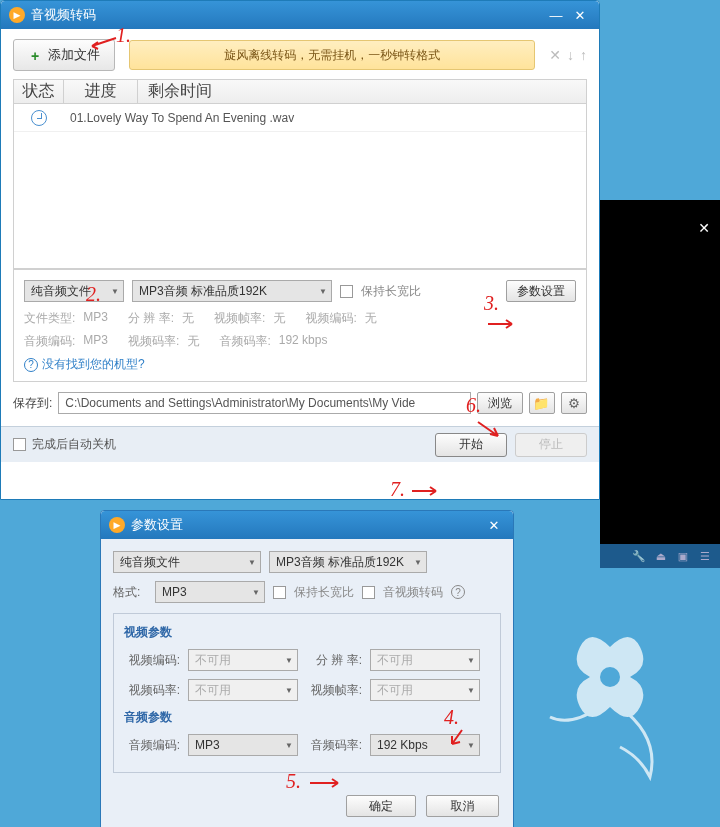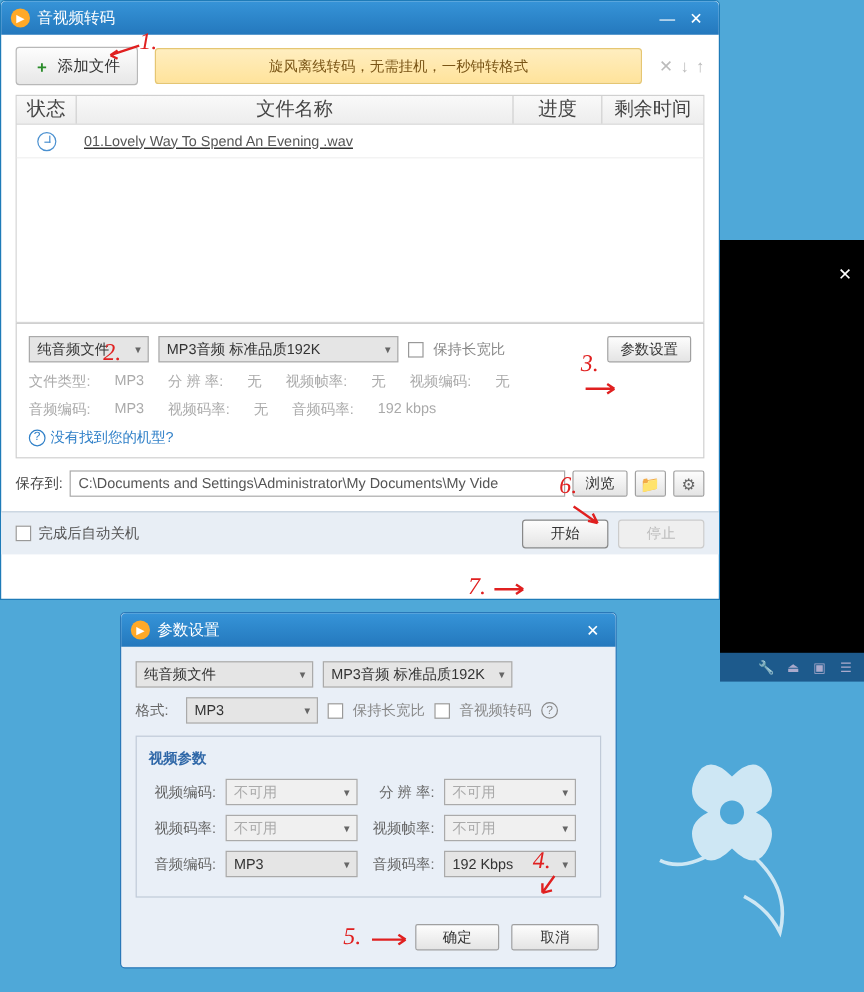--- a/index.html
+++ b/index.html
@@ -24,21 +24,21 @@
     .add-btn { height: 32px; padding: 0 14px; background: linear-gradient(#fdfdfd, #e7e7e7); border: 1px solid #b8b8b8; border-radius: 3px; display: flex; align-items: center; gap: 6px; cursor: pointer; font-size: 13px; color: #333; }
     .add-icon { width: 14px; height: 14px; color: #2a8c2a; font-weight: bold; font-size: 14px; }
     .banner { flex: 1; height: 30px; background: linear-gradient(#ffeec0, #ffe39b); border: 1px solid #e5c672; border-radius: 3px; display: flex; align-items: center; justify-content: center; color: #7a5516; font-size: 12px; }
     .side-icons { display: flex; gap: 6px; color: #bbb; font-size: 14px; }
     
     
     .table { margin: 0 12px; border: 1px solid #d0d0d0; }
     .thead { display: flex; background: linear-gradient(#f9f9f9, #ededed); border-bottom: 1px solid #d0d0d0; height: 24px; }
     .th { border-right: 1px solid #d0d0d0; display: flex; align-items: center; justify-content: center; color: #444; font-size: 16px; }
     .th:last-child { border-right: none; }
-    .tbody { height: 164px; background: #fff; text-decoration: underline; }
+    .tbody { height: 164px; background: #fff; }
     .trow { display: flex; height: 28px; align-items: center; border-bottom: 1px solid #f0f0f0; }
     .td { padding: 0 6px; color: #555; font-size: 12px; display: flex; align-items: center; }
     .status-icon { width: 16px; height: 16px; border: 1.5px solid #4a90d0; border-radius: 50%; margin: 0 auto; position: relative; }
     .status-icon::after { content: ''; position: absolute; width: 4px; height: 5px; border-right: 1.5px solid #4a90d0; border-bottom: 1.5px solid #4a90d0; top: 2px; left: 5px; }
     
     .col-status { width: 50px; }
     .col-name { flex: 1; }
     .col-progress { width: 74px; }
     .col-time { width: 84px; }
     
@@ -46,21 +46,21 @@
     .section-title { margin: 14px 14px 6px; color: #444; font-weight: bold; font-size: 13px; }
     .output-box { margin: 0 12px; border: 1px solid #d0d0d0; padding: 10px 10px 8px; }
     .row { display: flex; align-items: center; gap: 8px; margin-bottom: 8px; }
     .select { height: 22px; border: 1px solid #aaa; background: #e5e5e5; padding: 0 20px 0 6px; position: relative; cursor: pointer; display: flex; align-items: center; font-size: 12px; color: #333; }
     .select::after { content: '▼'; position: absolute; right: 4px; font-size: 8px; color: #666; }
     .checkbox { width: 13px; height: 13px; border: 1px solid #999; background: #fff; cursor: pointer; }
     .label-text { color: #888; font-size: 12px; }
     .small-btn { height: 22px; padding: 0 10px; background: linear-gradient(#fdfdfd, #e4e4e4); border: 1px solid #a0a0a0; border-radius: 2px; cursor: pointer; font-size: 12px; color: #333; display: flex; align-items: center; }
     
     .info-row { display: flex; gap: 20px; color: #aaa; font-size: 12px; margin-bottom: 6px; }
-    .info-item { display: flex; gap: 20px; }
+    .info-item { display: flex; gap: 8px; }
     .help-link { color: #3080c8; font-size: 12px; display: flex; align-items: center; gap: 4px; cursor: pointer; margin-top: 4px; }
     .help-icon { width: 14px; height: 14px; border: 1px solid #3080c8; border-radius: 50%; display: flex; align-items: center; justify-content: center; font-size: 10px; }
     
     .saveto-row { display: flex; align-items: center; gap: 6px; margin: 10px 12px 0; }
     .saveto-label { color: #444; font-size: 12px; }
     .path-input { flex: 1; height: 22px; border: 1px solid #aaa; padding: 0 6px; font-size: 12px; color: #555; }
     .icon-btn { width: 26px; height: 22px; background: linear-gradient(#fdfdfd, #e4e4e4); border: 1px solid #a0a0a0; border-radius: 2px; cursor: pointer; display: flex; align-items: center; justify-content: center; color: #666; }
     
     .bottom-bar { height: 36px; background: #e8eef5; border-top: 1px solid #c4d0dc; display: flex; align-items: center; padding: 0 12px; margin-top: 12px; }
     .bottom-check { display: flex; align-items: center; gap: 6px; color: #555; font-size: 12px; }
@@ -121,21 +121,20 @@
     <div class="side-icons">
       <span>✕</span>
       <span>↓</span>
       <span>↑</span>
     </div>
   </div>
 
   <div class="table">
     <div class="thead">
       <div class="th col-status">状态</div>
-      <div class="th col-name">文件名称</div>
       <div class="th col-progress">进度</div>
       <div class="th col-time">剩余时间</div>
     </div>
     <div class="tbody">
       <div class="trow">
         <div class="td col-status">
             <div class="status-icon"></div>
           </div>
         <div class="td col-name">01.Lovely Way To Spend An Evening .wav</div>
         <div class="td col-progress"></div>
@@ -238,20 +237,21 @@
         <div class="select param-select disabled">不可用</div>
         <span class="param-label">分 辨 率:</span>
         <div class="select param-select disabled">不可用</div>
       </div>
       <div class="param-row">
         <span class="param-label">视频码率:</span>
         <div class="select param-select disabled">不可用</div>
         <span class="param-label">视频帧率:</span>
         <div class="select param-select disabled">不可用</div>
       </div>
+      <div class="fs-title" style="margin-top:6px">音频参数</div>
       <div class="param-row">
         <span class="param-label">音频编码:</span>
         <div class="select param-select">MP3</div>
         <span class="param-label">音频码率:</span>
         <div class="select param-select">192 Kbps</div>
       </div>
     </div>
   </div>
   <div class="dlg-footer">
     <button class="small-btn" style="width:70px;justify-content:center">确定</button>

